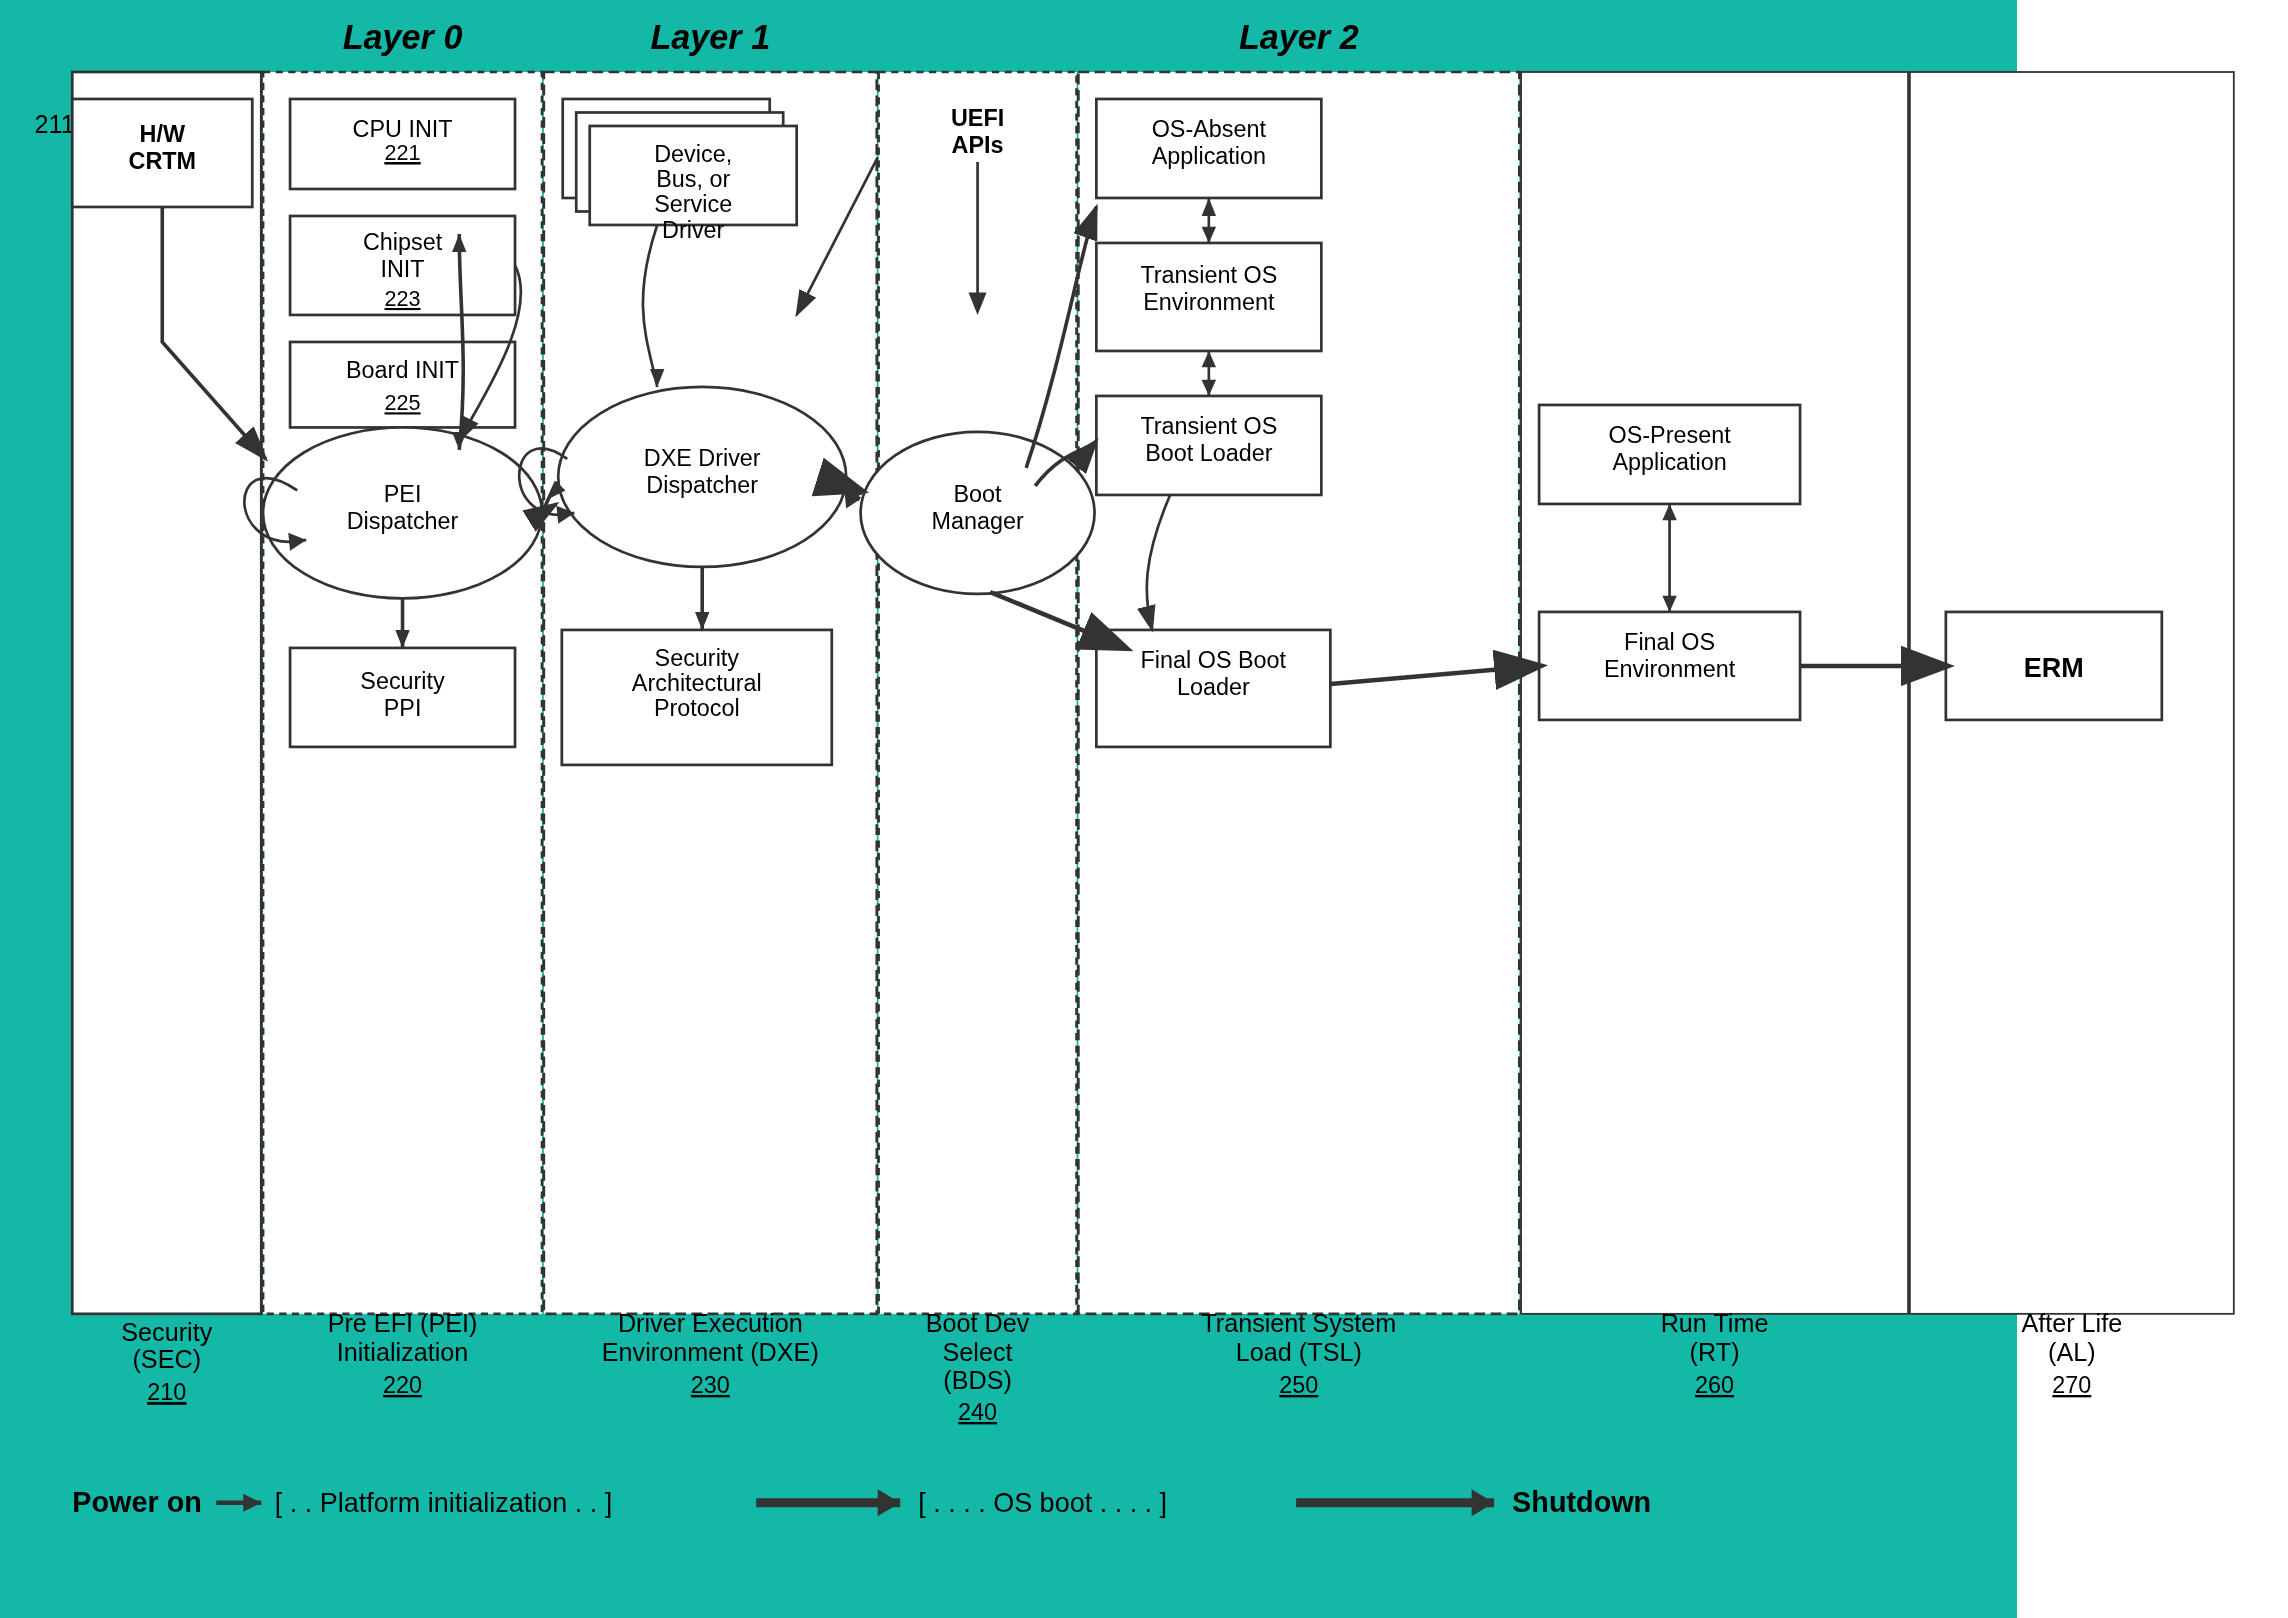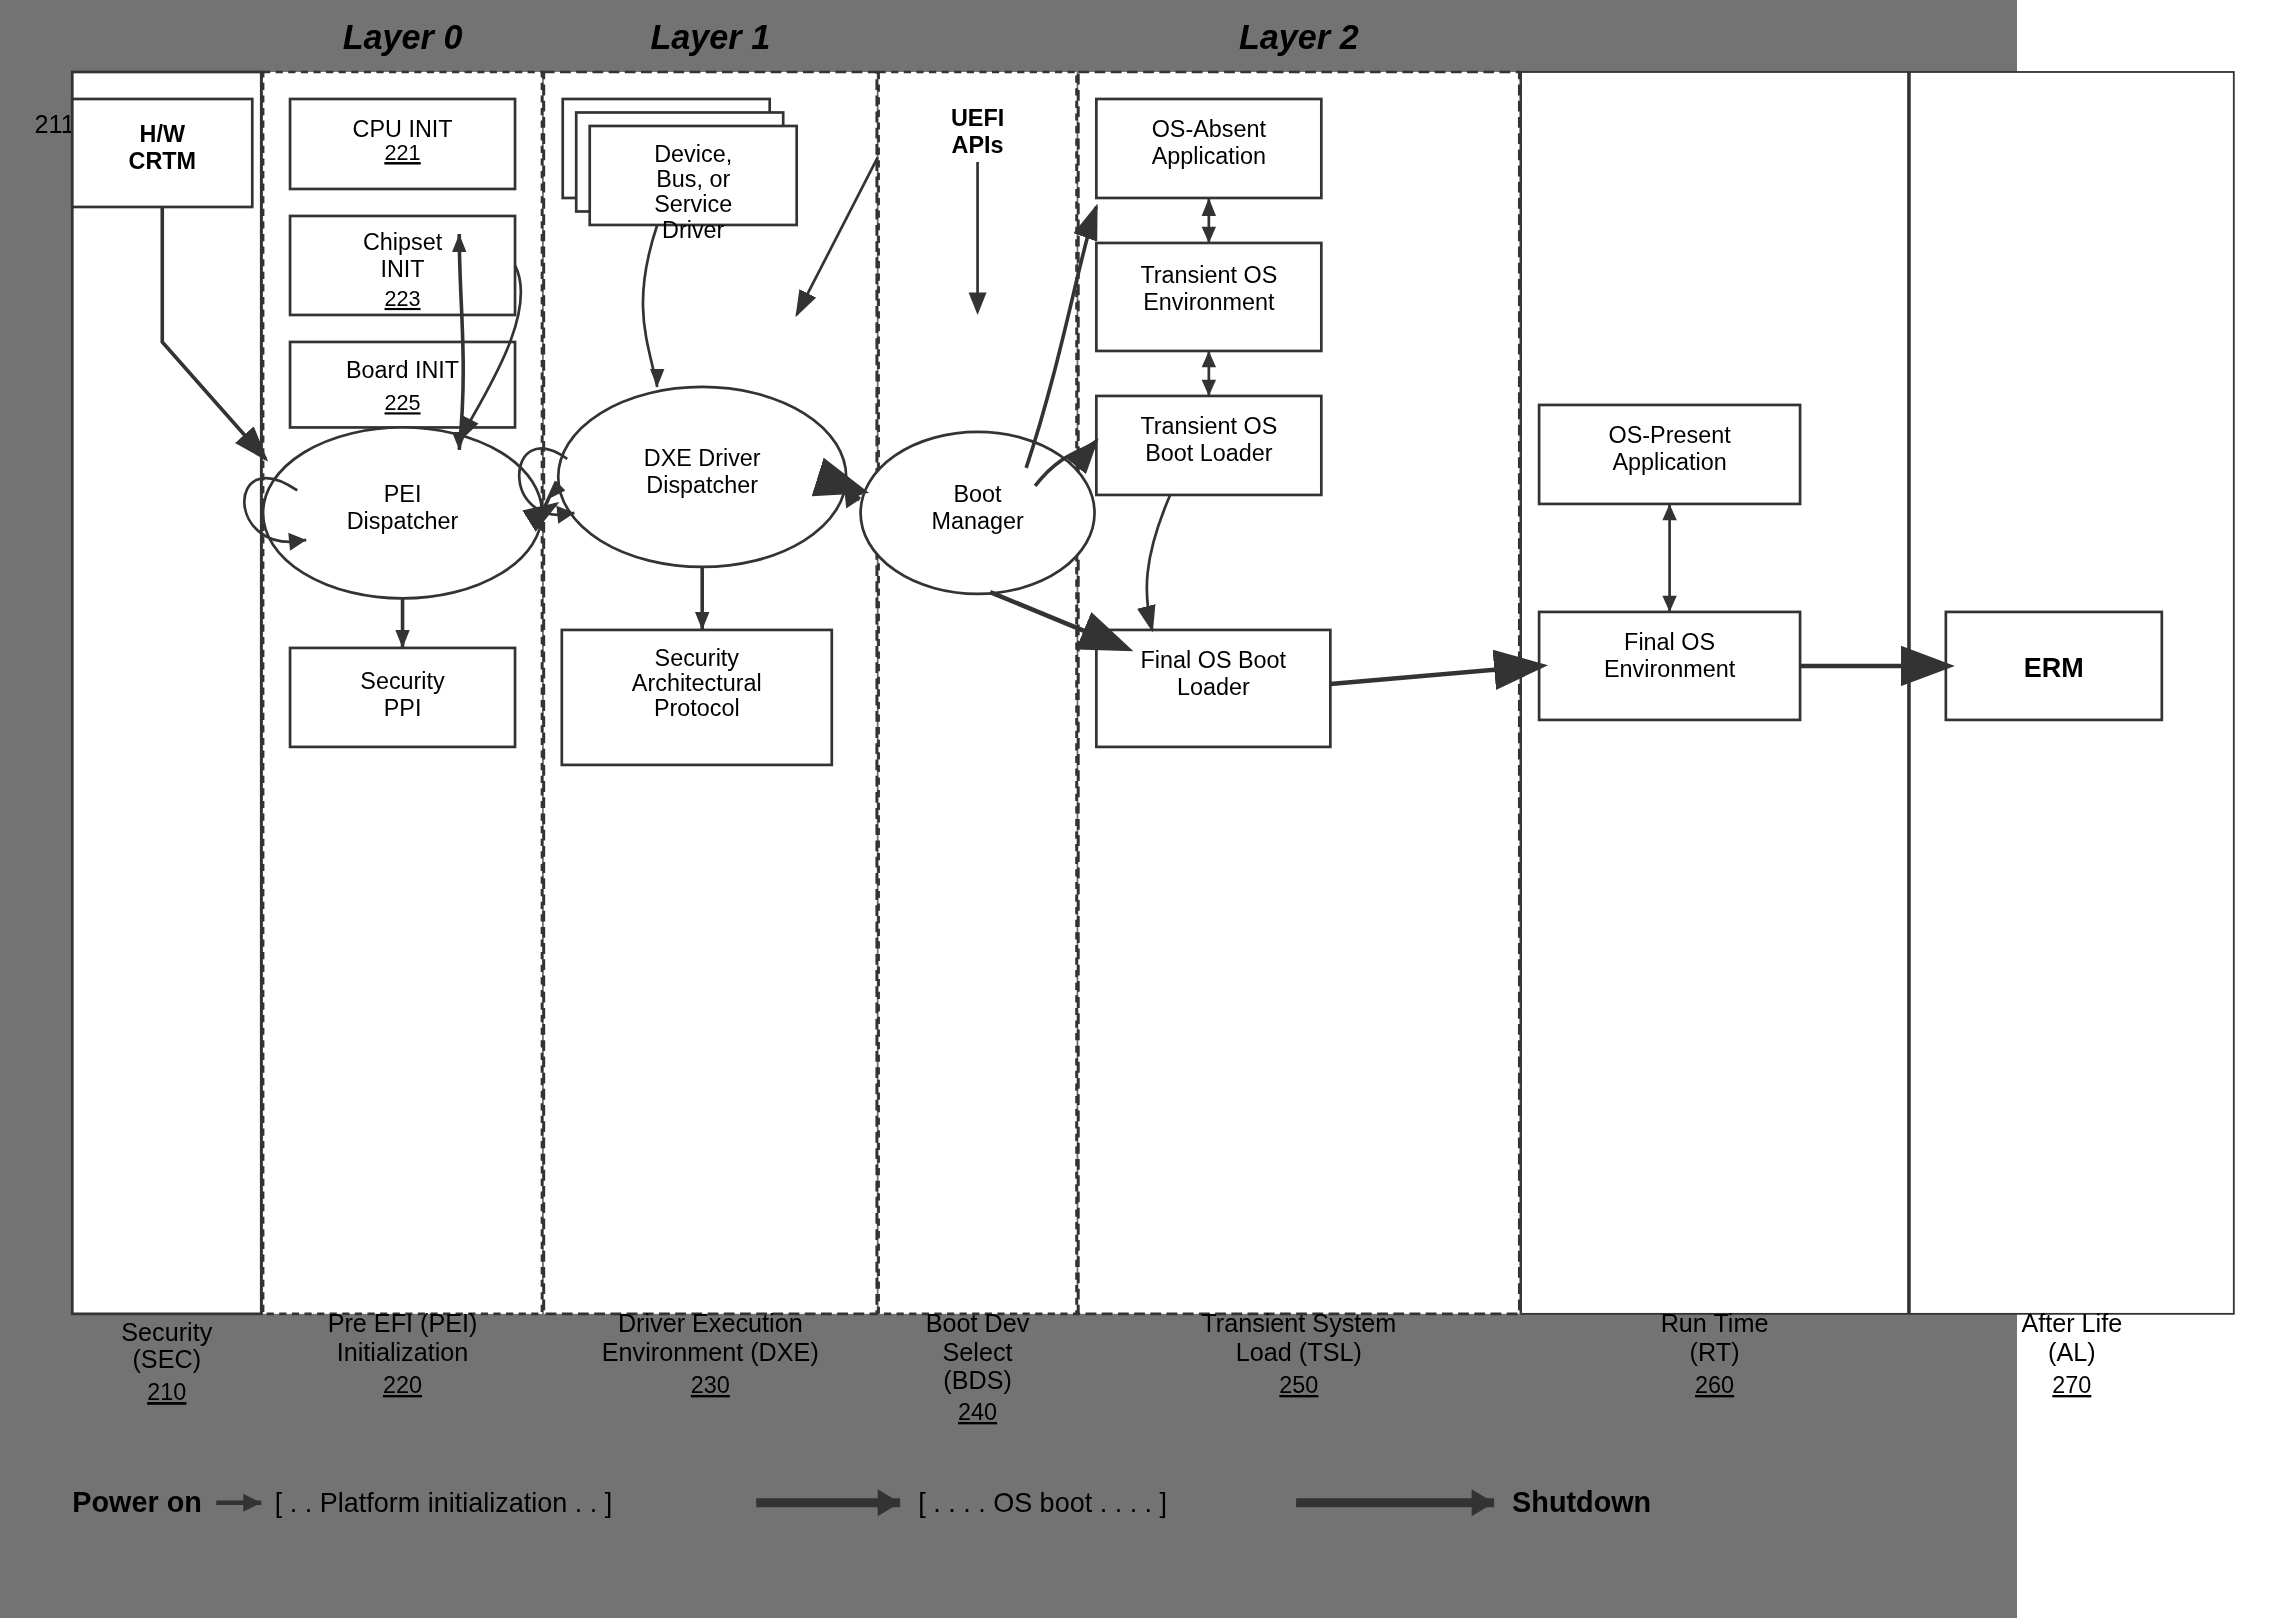--- a/index.html
+++ b/index.html
@@ -9,21 +9,21 @@
       width: 2289px;
       height: 1618px;
       overflow: hidden;
       position: relative;
     }
 
     .diagram-container {
       position: relative;
       width: 2017px;
       height: 1618px;
-      background: #737373;
+      background: #14b8a6;
     }
 
   </style>
 </head>
 <body>
 
 <div class="diagram-container">
 
   <svg width="2289" height="1618" style="position:absolute;top:0;left:0;" viewBox="0 0 2543 1798">
 

